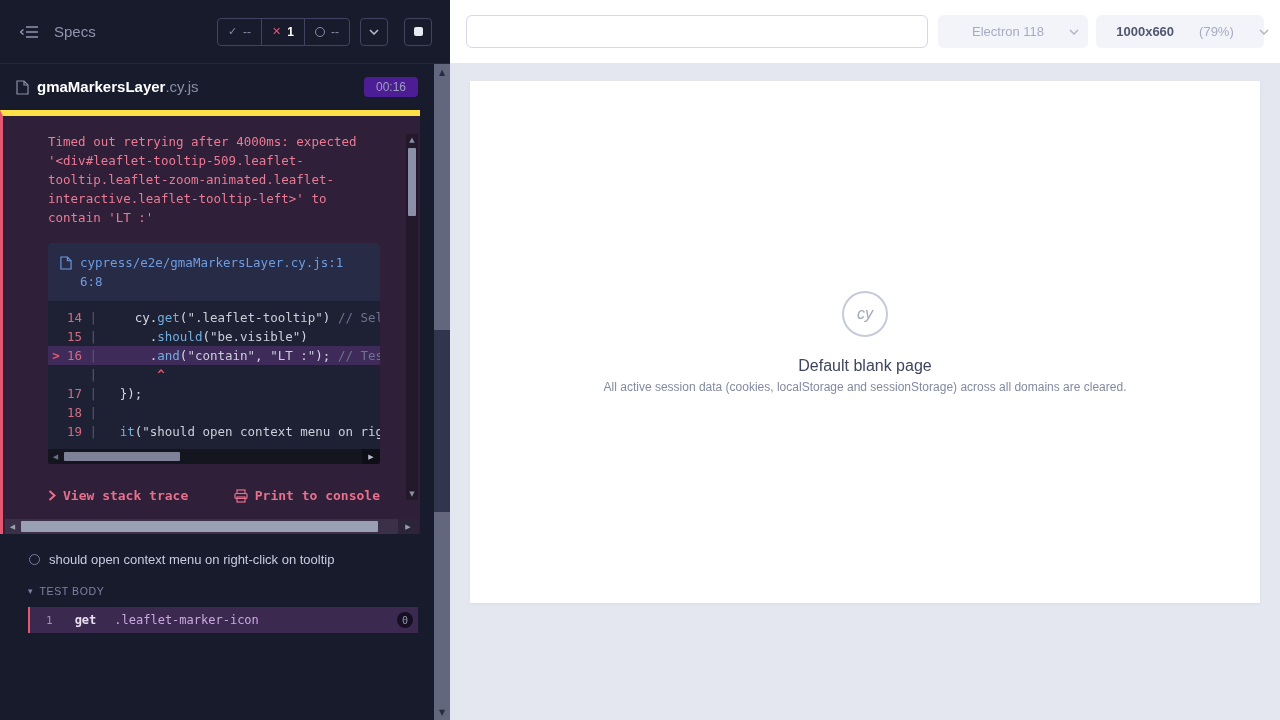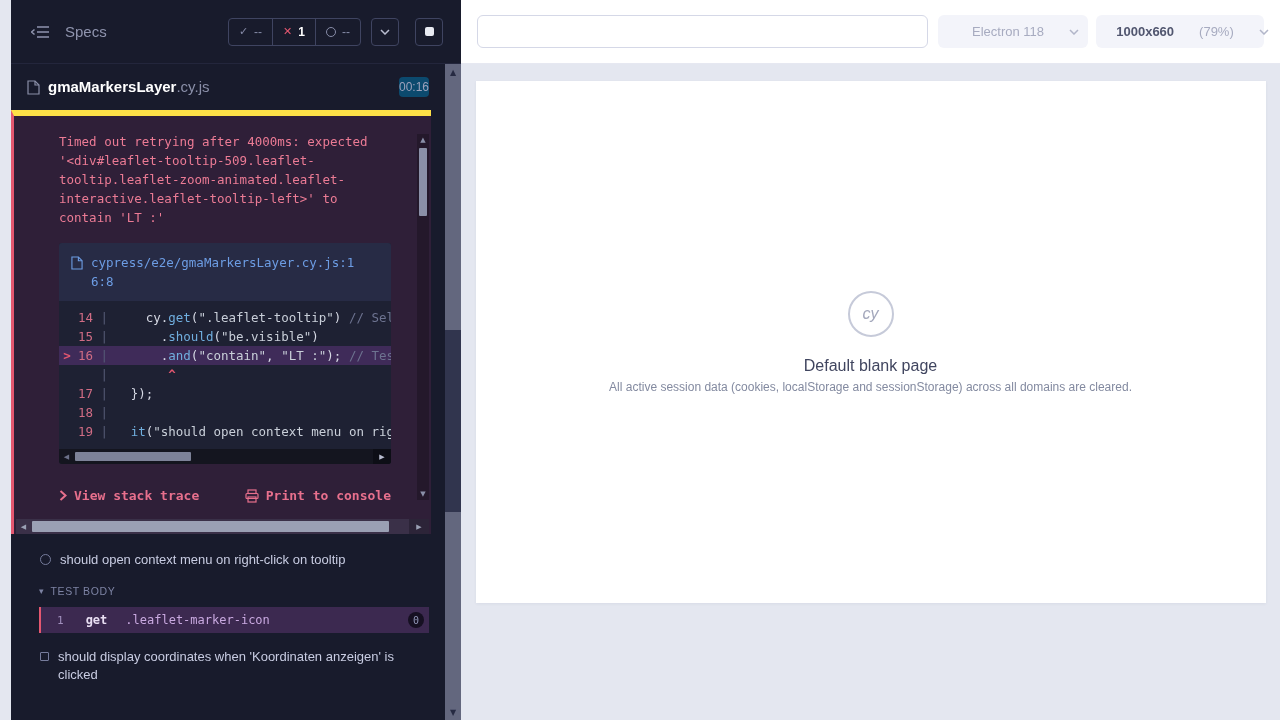--- a/index.html
+++ b/index.html
@@ -1,42 +1,42 @@
 <!DOCTYPE html>
 <html><head>
 <meta charset="utf-8">
 <style>
   * { margin:0; padding:0; box-sizing:border-box; }
   html,body { width:1280px; height:720px; overflow:hidden; }
   body { font-family:"Liberation Sans","DejaVu Sans",sans-serif; background:#e4e7f0; }
   .app { width:1280px; height:720px; display:flex; }
 
   
-  .left-panel { width:450px; height:720px; display:flex; flex-direction:column; background:#181b2c; flex-shrink:0;margin-left:11px; }
+  .left-panel { width:450px; height:720px; display:flex; flex-direction:column; background:#181b2c; flex-shrink:0; }
   .specs-bar { height:64px; display:flex; align-items:center; padding:0 18px 0 14px; gap:10px; border-bottom:1px solid #23263c; flex-shrink:0; }
   .menu-btn { width:30px; height:30px; display:flex; align-items:center; justify-content:center; background:none; border:none; cursor:pointer; }
   .specs-title { color:#8f94ae; font-size:15px; }
   .stats-box { margin-left:auto; display:flex; border:1px solid #3f4461; border-radius:4px; }
   .stat-cell { display:flex; align-items:center; gap:6px; padding:6px 10px; font-size:12px; color:#878ca8; }
   .stat-cell + .stat-cell { border-left:1px solid #3f4461; }
   .stat-icon-check { color:#878ca8; font-size:11px; font-family:"DejaVu Sans",sans-serif; }
   .stat-icon-fail { color:#e45770; font-size:11px; font-weight:bold; font-family:"DejaVu Sans",sans-serif; }
   .stat-fail-num { color:#ffffff; font-weight:bold; }
   .stat-icon-pending { width:10px; height:10px; border:1.5px solid #878ca8; border-radius:50%; display:inline-block; }
   .icon-btn { width:28px; height:28px; border:1px solid #3f4461; border-radius:4px; background:none; display:flex; align-items:center; justify-content:center; cursor:pointer; color:#b9bdd0; }
   .icon-btn + .icon-btn { margin-left:6px; }
   .stop-square { width:9px; height:9px; background:#e8eaf2; border-radius:2px; }
 
   .reporter-row { flex:1; display:flex; min-height:0; }
   .reporter { width:434px; overflow:hidden; position:relative; background:#181b2c; }
 
   .spec-header { display:flex; align-items:center; gap:8px; padding:13px 16px; }
   .spec-name { color:#ffffff; font-size:15px; font-weight:700; }
   .spec-ext { color:#8a8fa8; font-size:15px; font-weight:400; }
-  .spec-duration { margin-left:auto; background:#0c4a6e; color:#9ca1bb; font-size:12px; padding:3px 0; border-radius:4px; }
+  .spec-duration { margin-left:auto; background:#4c1d95; color:#9ca1bb; font-size:12px; padding:3px 12px; border-radius:4px; }
 
   
   .error-block { position:relative; margin-right:14px; background:#2f1f38; border-left:3px solid #e45770; border-top:6px solid #fde047; }
   .error-content { padding:16px 40px 0 45px; }
   .error-message { font-family:"DejaVu Sans Mono",monospace; font-size:12.5px; line-height:19px; color:#ec7b95; overflow-wrap:break-word; word-wrap:break-word; }
   .code-frame { margin-top:16px; background:#1e2133; border-radius:3px; overflow:hidden; width:332px; }
   .cf-header { background:#272b45; padding:10px 12px; display:flex; align-items:flex-start; gap:8px; cursor:pointer; }
   .cf-loc { font-family:"DejaVu Sans Mono",monospace; font-size:12.5px; line-height:19px; color:#6d9de4; width:266px; word-break:break-all; }
   .cf-code { padding:7px 0 8px; overflow:hidden; }
   .cf-line { display:flex; height:19px; align-items:center; white-space:pre; font-family:"DejaVu Sans Mono",monospace; font-size:12.5px; }
@@ -231,24 +231,20 @@
             <span class="test-body-label">TEST BODY</span>
           </div>
 
           <div class="command-row">
             <span class="cmd-num">1</span>
             <span class="cmd-method">get</span>
             <span class="cmd-args">.leaflet-marker-icon</span>
             <span class="cmd-badge">0</span>
           </div>
 
-          <div class="test-row">
-            <span class="test-square"></span>
-            <span class="test-title">should display coordinates when 'Koordinaten anzeigen' is clicked</span>
-          </div>
         </div>
 
       </div>
 
       <div class="panel-scrollbar">
         <span class="ps-arrow ps-up">▲</span>
         <span class="ps-thumb"></span>
         <span class="ps-arrow ps-down">▼</span>
       </div>
     </div>

